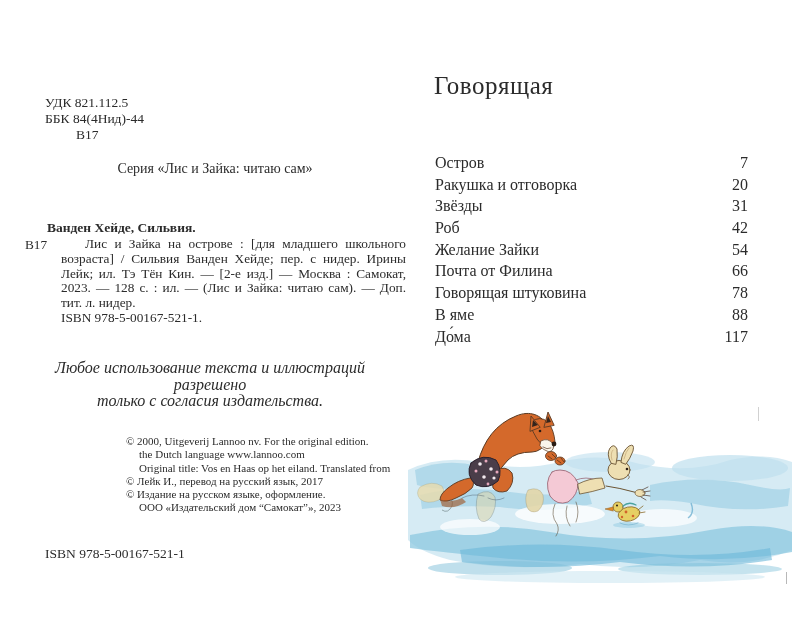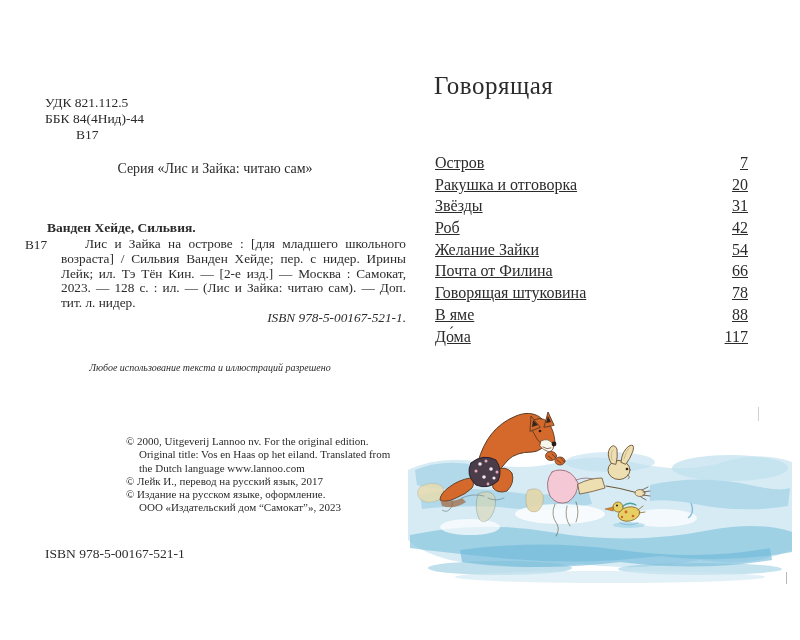--- a/index.html
+++ b/index.html
@@ -8,32 +8,32 @@
   .abs { position:absolute; }
 
   
   #udk-block { left:45px; top:95px; font-size:13.5px; line-height:16px; }
   #udk-block .udk-indent { padding-left:31px; }
   #series-line { left:25px; top:161px; width:380px; text-align:center; font-size:14px; }
   #author-heading { left:47px; top:220px; font-size:13.5px; font-weight:bold; }
   #entry-code { left:25px; top:237px; font-size:13.3px; }
   #entry-wrap { left:61px; top:237px; width:345px; font-size:13.3px; line-height:14.8px; }
   #entry-text { text-align:justify; text-indent:24px; }
-  #entry-isbn { text-align:right;font-style:italic; }
+  #entry-isbn { text-align:left; }
   #permission-block { left:30px; top:360px; width:360px; text-align:center;
-                      font-style:italic; font-size:10px; line-height:16.5px; }
+                      font-style:italic; font-size:16px; line-height:16.5px; }
   #copyright-block { left:88px; top:435px; font-size:11px; line-height:13.3px;margin-left:38px; }
   #copyright-block .cr-indent { padding-left:13px; }
   #isbn-footer { left:45px; top:546px; font-size:13.5px; }
 
   
   #toc-title { left:434px; top:70px; font-size:25px; line-height:32px; letter-spacing:0.5px; }
   #toc-list { left:435px; top:152px; width:313px; font-size:16px; }
   .toc-row { display:flex; justify-content:space-between; align-items:baseline;
-             height:21.7px; line-height:21.7px;text-decoration:underline; }
+             height:21.7px; line-height:21.7px; }
   .toc-page { text-align:right; }
 
   #illustration { left:400px; top:400px; width:400px; height:200px; }
   #illustration svg { display:block; width:400px; height:200px; }
 
   .scan-tick { background:#9a9a9a; width:1px; }
   #scan-tick-1 { left:758px; top:407px; height:14px; opacity:.45; }
   #scan-tick-2 { left:786px; top:572px; height:12px; opacity:.7; }
 </style>
 </head>
@@ -51,26 +51,27 @@
 
 <div class="abs" id="entry-code">В17</div>
 
 <div class="abs" id="entry-wrap">
   <div id="entry-text">Лис и Зайка на острове : [для младшего школьного возраста] / Сильвия Ванден Хейде; пер. с нидер. Ирины Лейк; ил. Тэ Тён Кин. — [2-е изд.] — Москва : Самокат, 2023. — 128 с. : ил. — (Лис и Зайка: читаю сам). — Доп. тит. л. нидер.</div>
   <div id="entry-isbn">ISBN 978-5-00167-521-1.</div>
 </div>
 
 <div class="abs" id="permission-block">
   <div>Любое использование текста и иллюстраций разрешено</div>
+  <div>только с согласия издательства.</div>
 </div>
 
 <div class="abs" id="copyright-block">
   <div>© 2000, Uitgeverij Lannoo nv. For the original edition.</div>
+  <div class="cr-indent">the Dutch language  www.lannoo.com</div>
   <div class="cr-indent">Original title: Vos en Haas op het eiland. Translated from</div>
-  <div class="cr-indent">the Dutch language  www.lannoo.com</div>
   <div>© Лейк И., перевод на русский язык, 2017</div>
   <div>© Издание на русском языке, оформление.</div>
   <div class="cr-indent">ООО «Издательский дом “Самокат”», 2023</div>
 </div>
 
 <div class="abs" id="isbn-footer">ISBN 978-5-00167-521-1</div>
 
 <h1 class="abs" id="toc-title" style="font-weight:normal;">Говорящая</h1>
 
 <div class="abs" id="toc-list">

